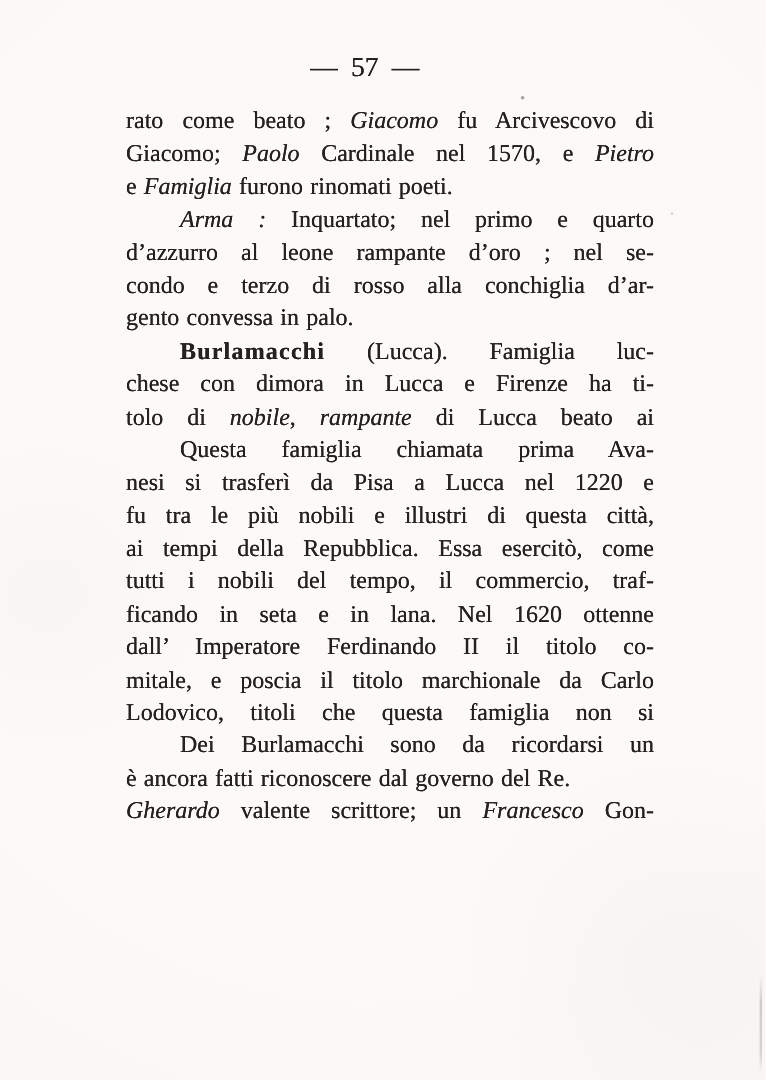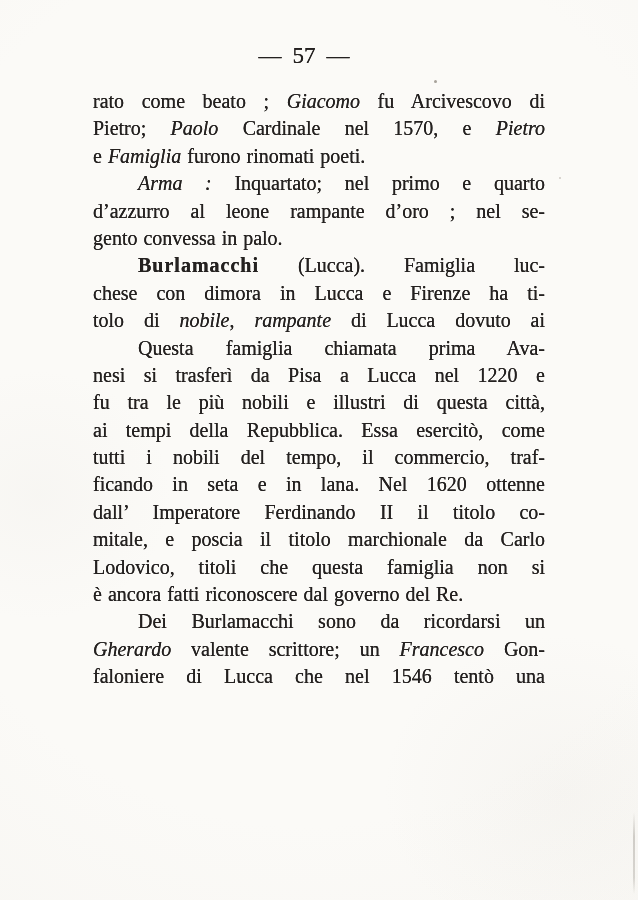--- a/index.html
+++ b/index.html
@@ -44,20 +44,21 @@
     width: 452px;
     font-size: 20px;
     word-spacing: 1px;
     text-shadow: 0 0 0.35px currentColor;
   }
   .line {
     line-height: 27.4px;
     height: 27.4px;
     white-space: normal;
     text-align: left;
+    margin-left: 12px;
   }
   .line.just {
     text-align: justify;
     text-align-last: justify;
   }
   .line.indent {
     padding-left: 45px;
   }
   .seg-normal { font-style: normal; }
   .seg-italic { font-style: italic; }
@@ -84,40 +85,40 @@
 <div class="page">
 
   <div class="page-header">
     <span>—</span>
     <span>57</span>
     <span>—</span>
   </div>
 
   <div class="page-body">
       <div class="line just"><span class="seg-normal">rato come beato ; </span><span class="seg-italic">Giacomo</span><span class="seg-normal"> fu Arcivescovo di</span></div>
-      <div class="line just"><span class="seg-normal">Pietro; </span><span class="seg-italic">Paolo</span><span class="seg-normal"> Cardinale nel 1570, e </span><span class="seg-italic">Pietro</span></div>
+      <div class="line just"><span class="seg-normal">Giacomo; </span><span class="seg-italic">Paolo</span><span class="seg-normal"> Cardinale nel 1570, e </span><span class="seg-italic">Pietro</span></div>
       <div class="line"><span class="seg-normal">e </span><span class="seg-italic">Famiglia</span><span class="seg-normal"> furono rinomati poeti.</span></div>
       <div class="line just indent"><span class="seg-italic">Arma :</span><span class="seg-normal"> Inquartato; nel primo e quarto</span></div>
       <div class="line just"><span class="seg-normal">d’azzurro al leone rampante d’oro ; nel se-</span></div>
+      <div class="line just"><span class="seg-normal">condo e terzo di rosso alla conchiglia d’ar-</span></div>
       <div class="line"><span class="seg-normal">gento convessa in palo.</span></div>
       <div class="line just indent"><span class="seg-bold">Burlamacchi</span><span class="seg-normal"> (Lucca). Famiglia luc-</span></div>
       <div class="line just"><span class="seg-normal">chese con dimora in Lucca e Firenze ha ti-</span></div>
-      <div class="line just"><span class="seg-normal">tolo di </span><span class="seg-italic">nobile</span><span class="seg-normal">, </span><span class="seg-italic">rampante</span><span class="seg-normal"> di Lucca dovuto ai</span></div>
+      <div class="line just"><span class="seg-normal">tolo di </span><span class="seg-italic">nobile</span><span class="seg-normal">, </span><span class="seg-italic">rampante</span><span class="seg-normal"> di Lucca beato ai</span></div>
       <div class="line just indent"><span class="seg-normal">Questa famiglia chiamata prima Ava-</span></div>
       <div class="line just"><span class="seg-normal">nesi si trasferì da Pisa a Lucca nel 1220 e</span></div>
       <div class="line just"><span class="seg-normal">fu tra le più nobili e illustri di questa città,</span></div>
       <div class="line just"><span class="seg-normal">ai tempi della Repubblica. Essa esercitò, come</span></div>
       <div class="line just"><span class="seg-normal">tutti i nobili del tempo, il commercio, traf-</span></div>
       <div class="line just"><span class="seg-normal">ficando in seta e in lana. Nel 1620 ottenne</span></div>
       <div class="line just"><span class="seg-normal">dall’ Imperatore Ferdinando II il titolo co-</span></div>
       <div class="line just"><span class="seg-normal">mitale, e poscia il titolo marchionale da Carlo</span></div>
       <div class="line just"><span class="seg-normal">Lodovico, titoli che questa famiglia non si</span></div>
+      <div class="line just indent"><span class="seg-normal">Dei Burlamacchi sono da ricordarsi un</span></div>
       <div class="line"><span class="seg-normal">è ancora fatti riconoscere dal governo del Re.</span></div>
-      <div class="line just indent"><span class="seg-normal">Dei Burlamacchi sono da ricordarsi un</span></div>
       <div class="line just"><span class="seg-italic">Gherardo</span><span class="seg-normal"> valente scrittore; un </span><span class="seg-italic">Francesco</span><span class="seg-normal"> Gon-</span></div>
-      <div class="line just"><span class="seg-normal">faloniere di Lucca che nel 1546 tentò una</span></div>
     </div>
 
   <span class="speck speck-1"></span>
   <span class="speck speck-2"></span>
   <div class="edge-line"></div>
 
 </div>
 
 </body></html>

